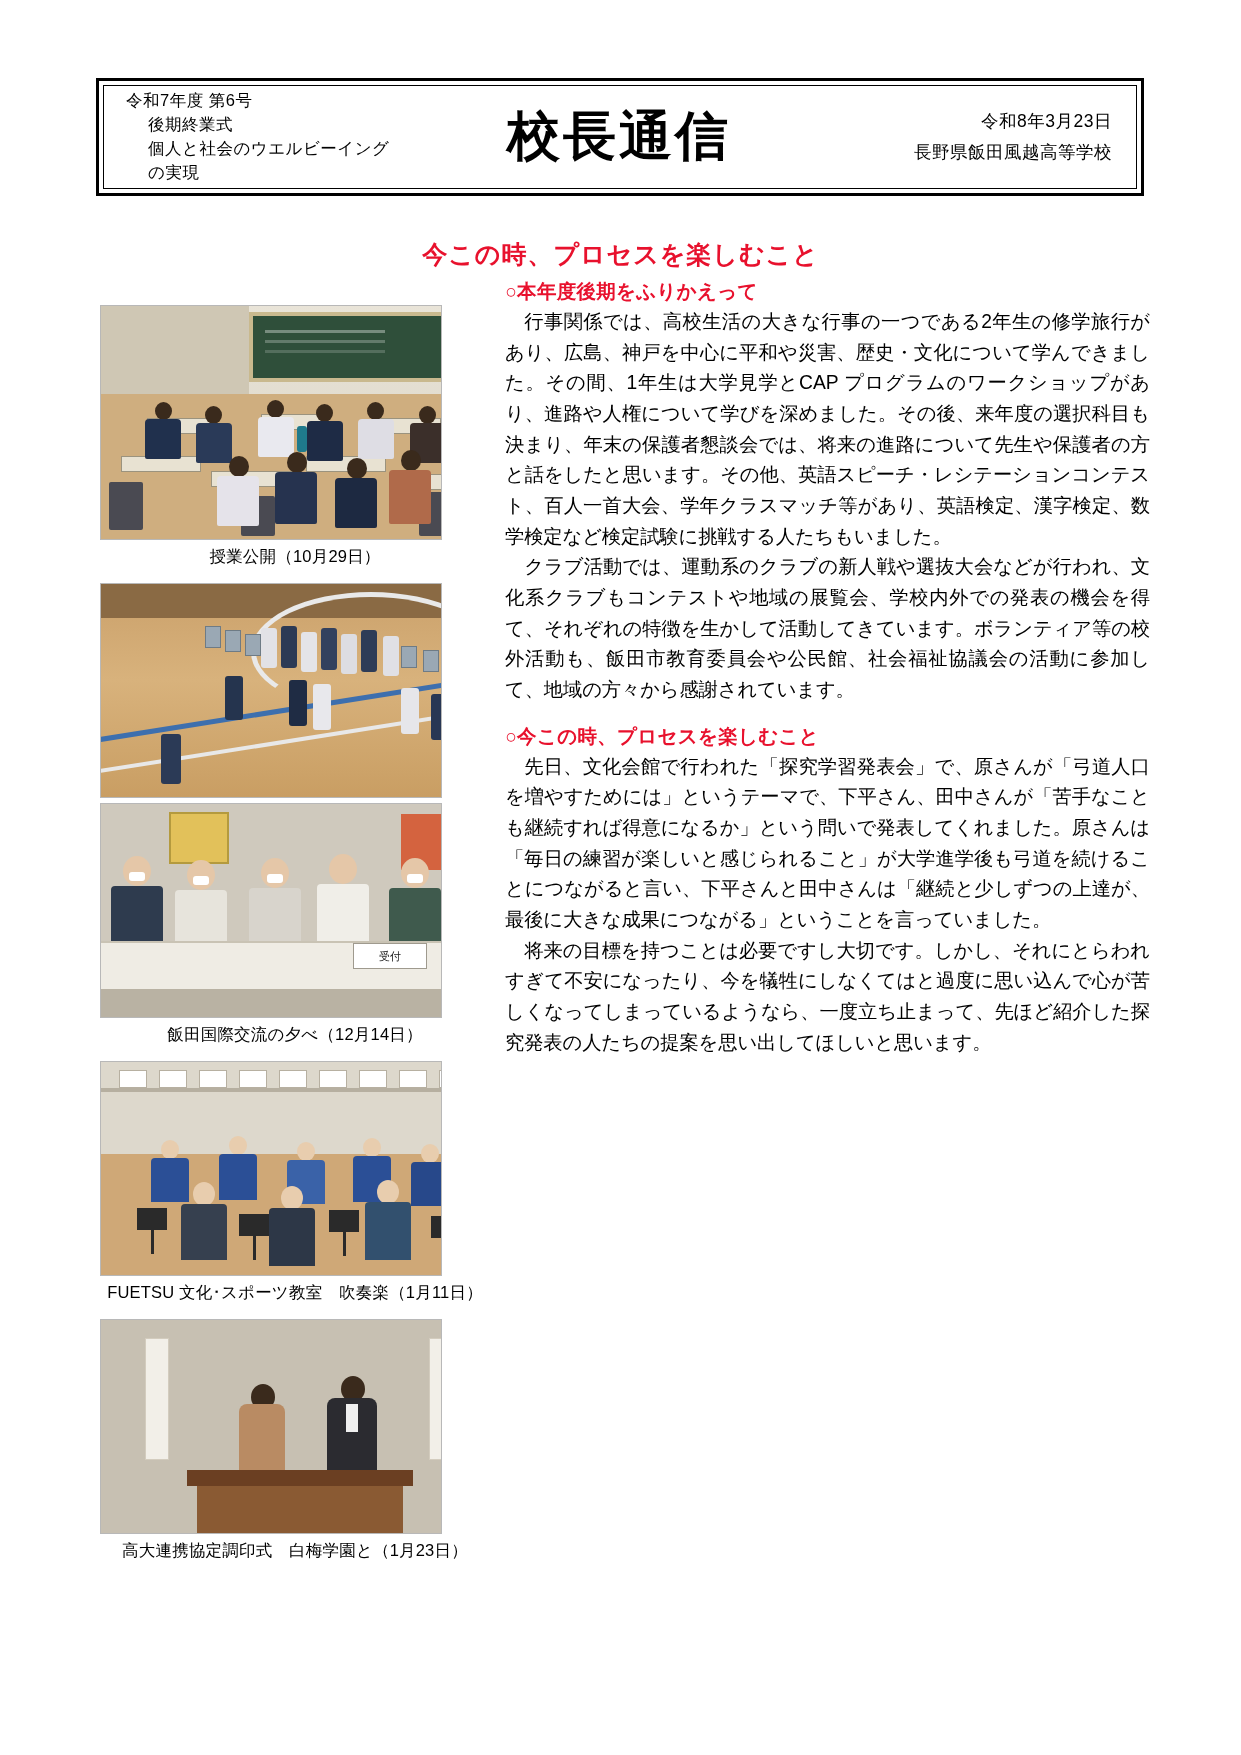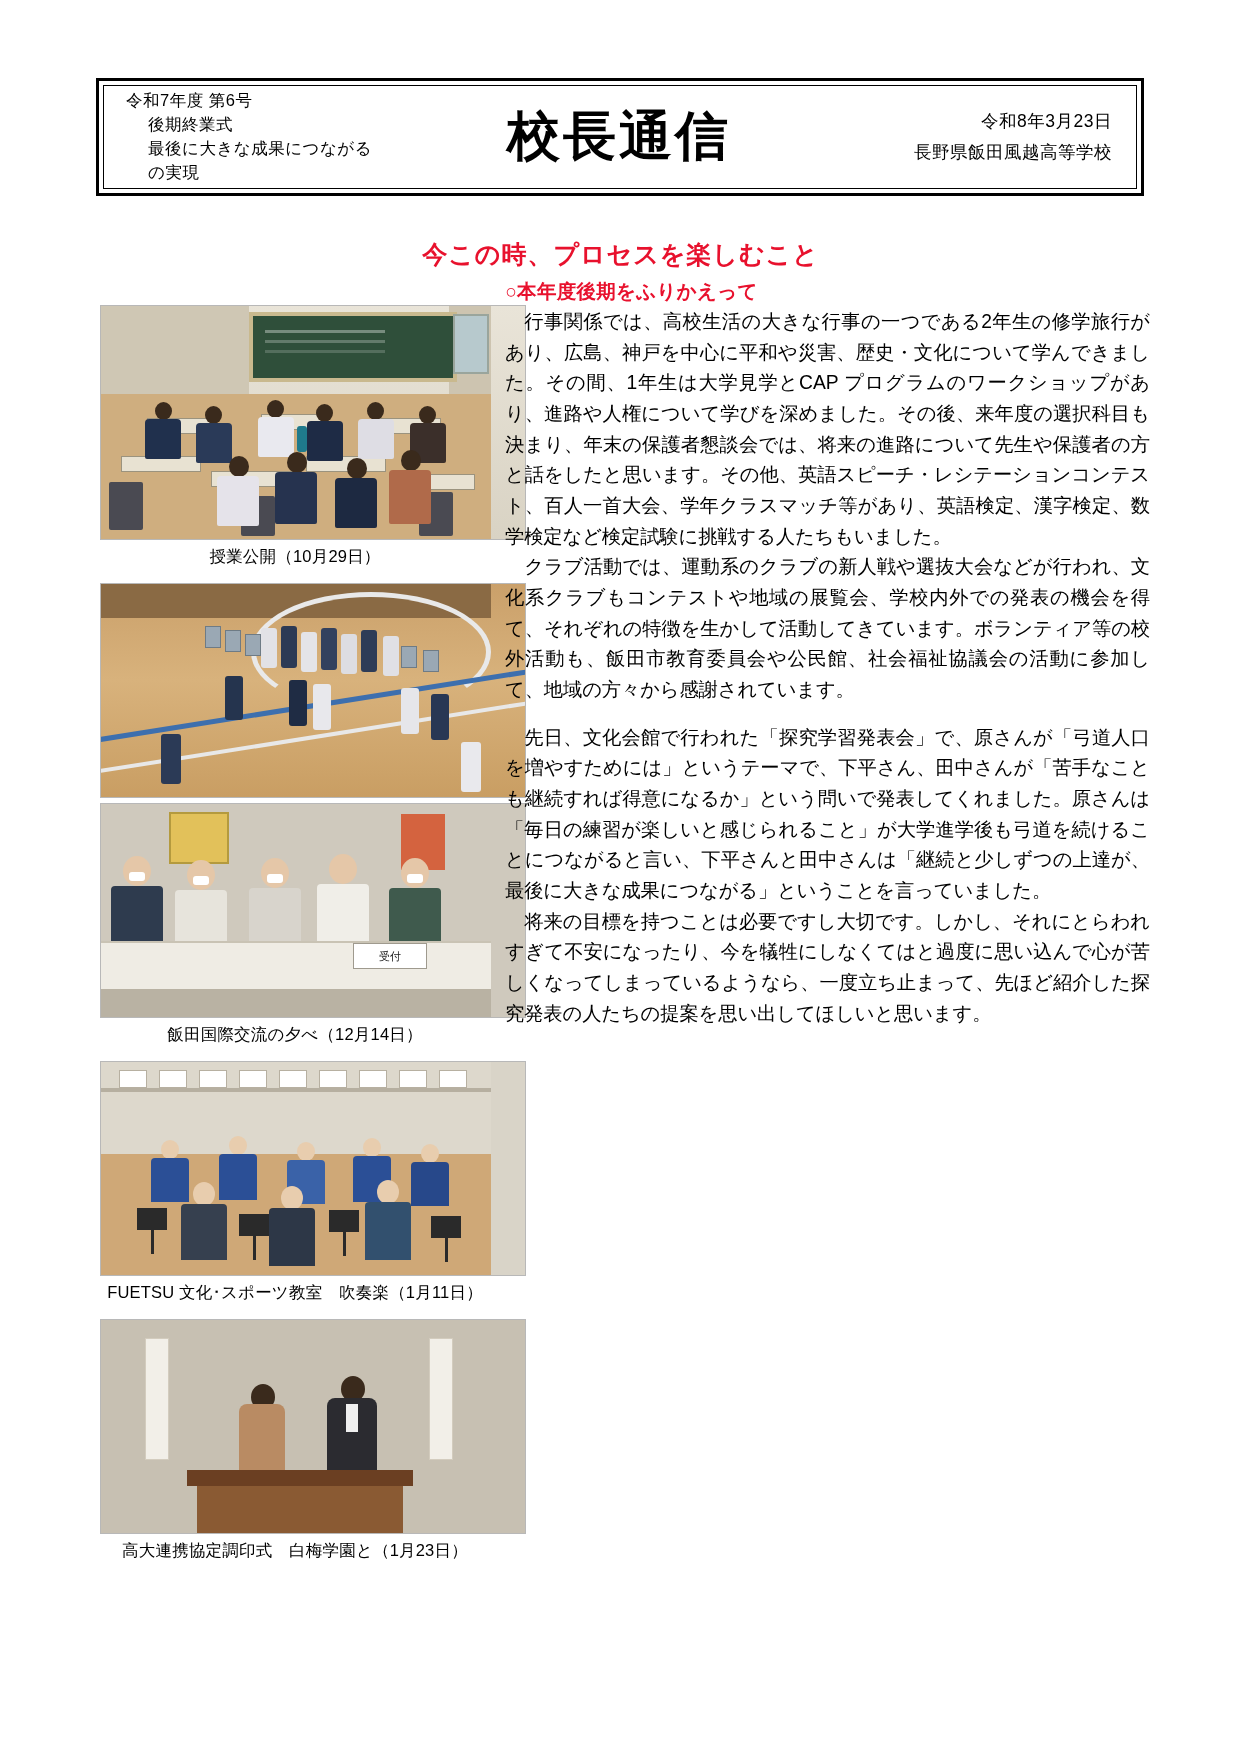--- a/index.html
+++ b/index.html
@@ -89,21 +89,21 @@
   .photo-col {
     position: absolute;
     left: 100px;
     top: 305px;
     width: 390px;
   }
   .photo-block {
     margin-bottom: 5px;
   }
   .photo {
-    width: 426px;
+    width: 342px;
     position: relative;
     overflow: hidden;
     border: 1px solid #b8b8b8;
     box-sizing: border-box;
   }
   .caption {
     text-align: center;
     font-size: 16.5px;
     padding: 6px 0 10px 0;
     letter-spacing: 0.2px;
@@ -205,21 +205,21 @@
 </head>
 <body>
 
 <div class="page">
 
   <div class="masthead">
     <div class="masthead-inner">
       <div class="mast-left">
         <div class="l1">令和7年度 第6号</div>
         <div class="indent">後期終業式</div>
-        <div class="indent">最後に大きな成果につながる</div>
+        <div class="indent">個人と社会のウエルビーイング</div>
         <div class="indent">の実現</div>
       </div>
       <div class="mast-center">校長通信</div>
       <div class="mast-right">
         <div>令和8年3月23日</div>
         <div>長野県飯田風越高等学校</div>
       </div>
     </div>
   </div>
 
@@ -385,18 +385,19 @@
   </div>
 
   <div class="text-col">
 
     <div class="sec-head">○本年度後期をふりかえって</div>
     <p class="body-text">行事関係では、高校生活の大きな行事の一つである2年生の修学旅行があり、広島、神戸を中心に平和や災害、歴史・文化について学んできました。その間、1年生は大学見学とCAP プログラムのワークショップがあり、進路や人権について学びを深めました。その後、来年度の選択科目も決まり、年末の保護者懇談会では、将来の進路について先生や保護者の方と話をしたと思います。その他、英語スピーチ・レシテーションコンテスト、百人一首大会、学年クラスマッチ等があり、英語検定、漢字検定、数学検定など検定試験に挑戦する人たちもいました。</p>
     <p class="body-text">クラブ活動では、運動系のクラブの新人戦や選抜大会などが行われ、文化系クラブもコンテストや地域の展覧会、学校内外での発表の機会を得て、それぞれの特徴を生かして活動してきています。ボランティア等の校外活動も、飯田市教育委員会や公民館、社会福祉協議会の活動に参加して、地域の方々から感謝されています。</p>
 
     <div class="sec-gap"></div>
 
+    <div class="sec-head">○今この時、プロセスを楽しむこと</div>
     <p class="body-text">先日、文化会館で行われた「探究学習発表会」で、原さんが「弓道人口を増やすためには」というテーマで、下平さん、田中さんが「苦手なことも継続すれば得意になるか」という問いで発表してくれました。原さんは「毎日の練習が楽しいと感じられること」が大学進学後も弓道を続けることにつながると言い、下平さんと田中さんは「継続と少しずつの上達が、最後に大きな成果につながる」ということを言っていました。</p>
     <p class="body-text">将来の目標を持つことは必要ですし大切です。しかし、それにとらわれすぎて不安になったり、今を犠牲にしなくてはと過度に思い込んで心が苦しくなってしまっているようなら、一度立ち止まって、先ほど紹介した探究発表の人たちの提案を思い出してほしいと思います。</p>
 
   </div>
 
 </div>
 
 </body></html>

